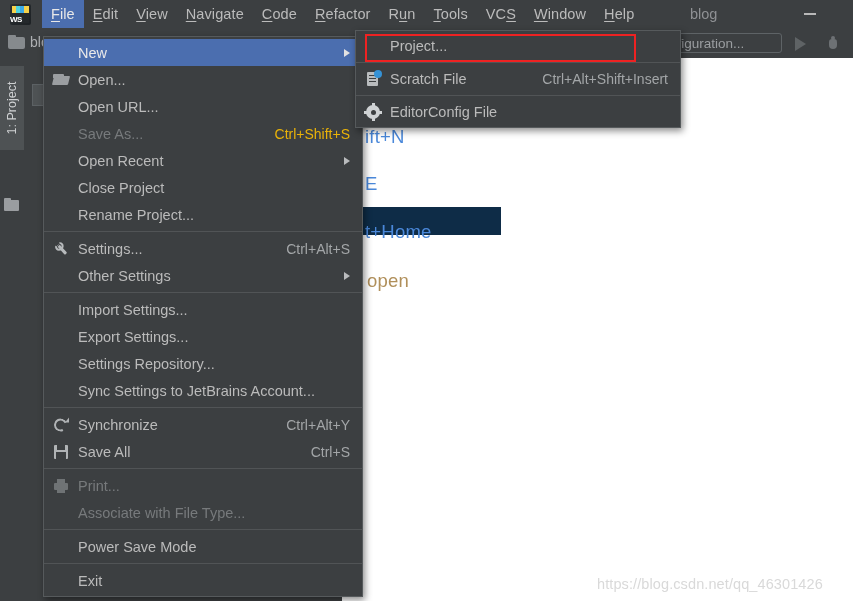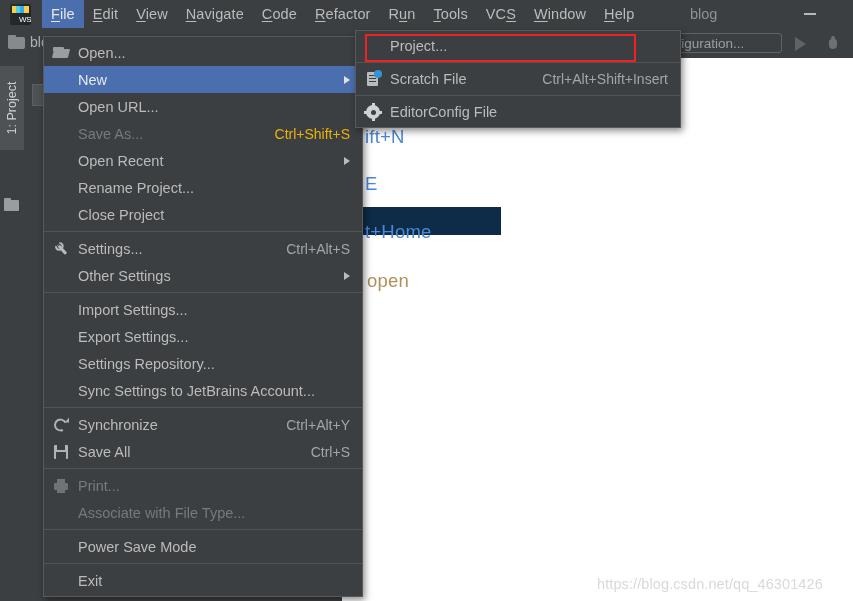--- a/index.html
+++ b/index.html
@@ -34,22 +34,22 @@
     position: absolute; left: 2px; top: 2px; width: 17px; height: 17px;
     background:
       linear-gradient(90deg,
         #f5d14a 0%, #f5d14a 22%,
         #4ed4e0 22%, #4ed4e0 46%,
         #3ba9e8 46%, #3ba9e8 70%,
         #f5d14a 70%, #f5d14a 100%);
   }
   .ws-logo .ws-text {
     position: absolute; left: 0; right: 0; bottom: 1px;
-    text-align: right;
-    font-size: 8px; font-weight: normal; color: #fff;
+    text-align: left;
+    font-size: 8px; font-weight: bold; color: #fff;
     font-family: "Liberation Sans", sans-serif;
     line-height: 9px;
     letter-spacing: -0.5px;
   }
   .ws-logo .plate {
     position: absolute; left: 2px; top: 9px; width: 17px; height: 10px;
     background: #24282b;
   }
 
   .menubar {
@@ -471,53 +471,53 @@
       <div class="tip" style="left:23px; top:115px;">E</div>
       <div class="tip" style="left:23px; top:163px;">t+Home</div>
       <div class="tip amber" style="left:25px; top:212px;">open</div>
     </div>
   </div>
 
   <div class="watermark">https://blog.csdn.net/qq_46301426</div>
 
   <div class="menu" id="file-menu">
 
+    <div class="row sel">
+      <span class="label">New</span>
+      <span class="subarrow"></span>
+    </div>
+
     <div class="row">
       <span class="ico ico-folderopen">
           <i class="b"></i>
           <i class="a"></i>
         </span>
       <span class="label">Open...</span>
     </div>
 
-    <div class="row sel">
-      <span class="label">New</span>
-      <span class="subarrow"></span>
-    </div>
-
     <div class="row">
       <span class="label">Open URL...</span>
     </div>
 
     <div class="row disabled">
       <span class="label">Save As...</span>
       <span class="accel">Ctrl+Shift+S</span>
     </div>
 
     <div class="row">
       <span class="label">Open Recent</span>
       <span class="subarrow"></span>
     </div>
 
     <div class="row">
+      <span class="label">Close Project</span>
+    </div>
+
+    <div class="row">
       <span class="label">Rename Project...</span>
-    </div>
-
-    <div class="row">
-      <span class="label">Close Project</span>
     </div>
 
     <div class="sep"></div>
 
     <div class="row">
       <span class="ico ico-wrench">
           <i class="stem"></i>
           <i class="head"></i>
           <i class="gap"></i>
         </span>

